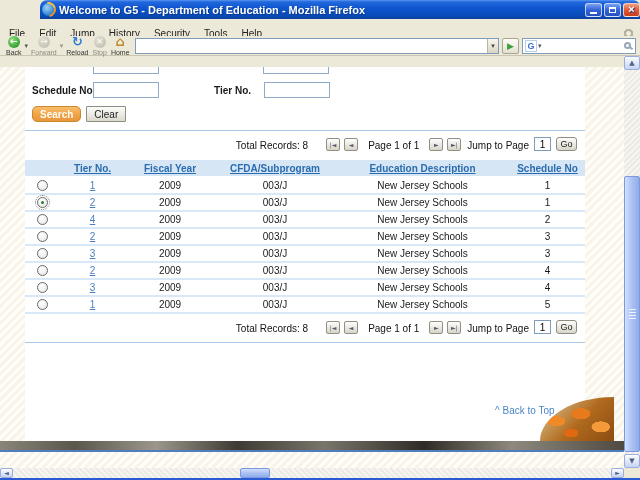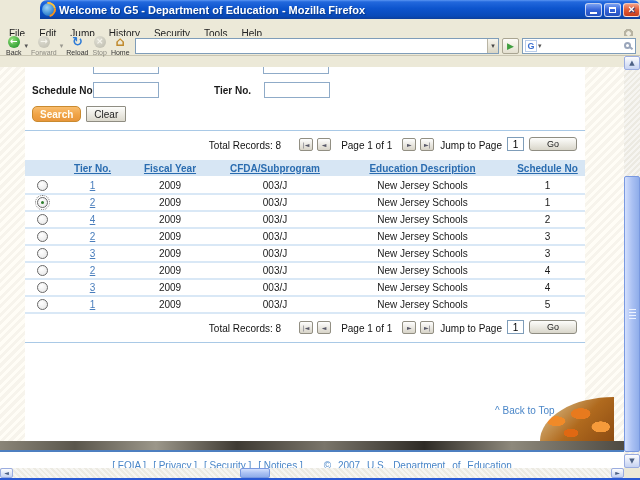--- a/index.html
+++ b/index.html
@@ -90,21 +90,21 @@
 
   .pagination { display:flex; align-items:flex-end; justify-content:flex-end; height:18px; margin-top:2px;
     padding-right:8px; font-size:10px; color:#111; }
   .total-records { margin-right:16px; }
   .nav-btn { width:14px; height:13px; margin:0 2px; background:linear-gradient(180deg,#fefefe,#d8d4c8);
     border:1px solid #928f83; border-radius:2px; font-size:6px; color:#5a5a6a; display:flex; align-items:center;
     justify-content:center; font-family:"DejaVu Sans",sans-serif; line-height:1; }
   .page-label { margin:0 8px; }
   .jump-label { margin-left:4px; margin-right:5px; }
   .jump-input { width:17px; height:14px; border:1px solid #7f9db9; font-size:10px; text-align:center; padding:0; }
-  .go-small { width:48px; height:14px; margin-left:5px; font-size:9px; color:#222;
+  .go-small { width:21px; height:14px; margin-left:5px; font-size:9px; color:#222;
     background:linear-gradient(180deg,#fdfdfb,#d9d6ca); border:1px solid #8f8d82; border-radius:3px; line-height:1; }
 
   table.grid { width:560px; border-collapse:collapse; margin-top:9px; table-layout:fixed; }
   table.grid th { background:#d7e6f4; height:17px; font-size:10px; color:#2a6cb0; text-decoration:underline;
     font-weight:bold; border-bottom:2px solid #fff; }
   table.grid td { height:17px; font-size:10px; color:#1a1a1a; text-align:center; background:#fff;
     border-bottom:2px solid #d9e8f6; }
   col.c-radio{width:35px} col.c-tier{width:65px} col.c-fy{width:90px} col.c-cfda{width:120px}
   col.c-desc{width:175px} col.c-sched{width:75px}
   a.tier-link { color:#4a7ebc; text-decoration:underline; }
@@ -372,27 +372,20 @@
 
 
       </div>
 
       <a class="back-to-top" href="#">^ Back to Top</a>
       <div class="corner-img"></div>
     </div>
 
     <div class="band"></div>
 
-    <div class="pagefooter">
-      <a href="#">[ FOIA ]</a>
-      <a href="#">[ Privacy ]</a>
-      <a href="#">[ Security ]</a>
-      <a href="#">[ Notices ]</a>
-      <span class="copyright">© 2007 U.S. Department of Education</span>
-    </div>
   </div>
 
   <div class="vscroll">
     <span class="sbtn up">▲</span>
     <span class="vthumb"></span>
     <span class="sbtn down">▼</span>
   </div>
 
   <div class="bottombar">
     <div class="hscroll">

